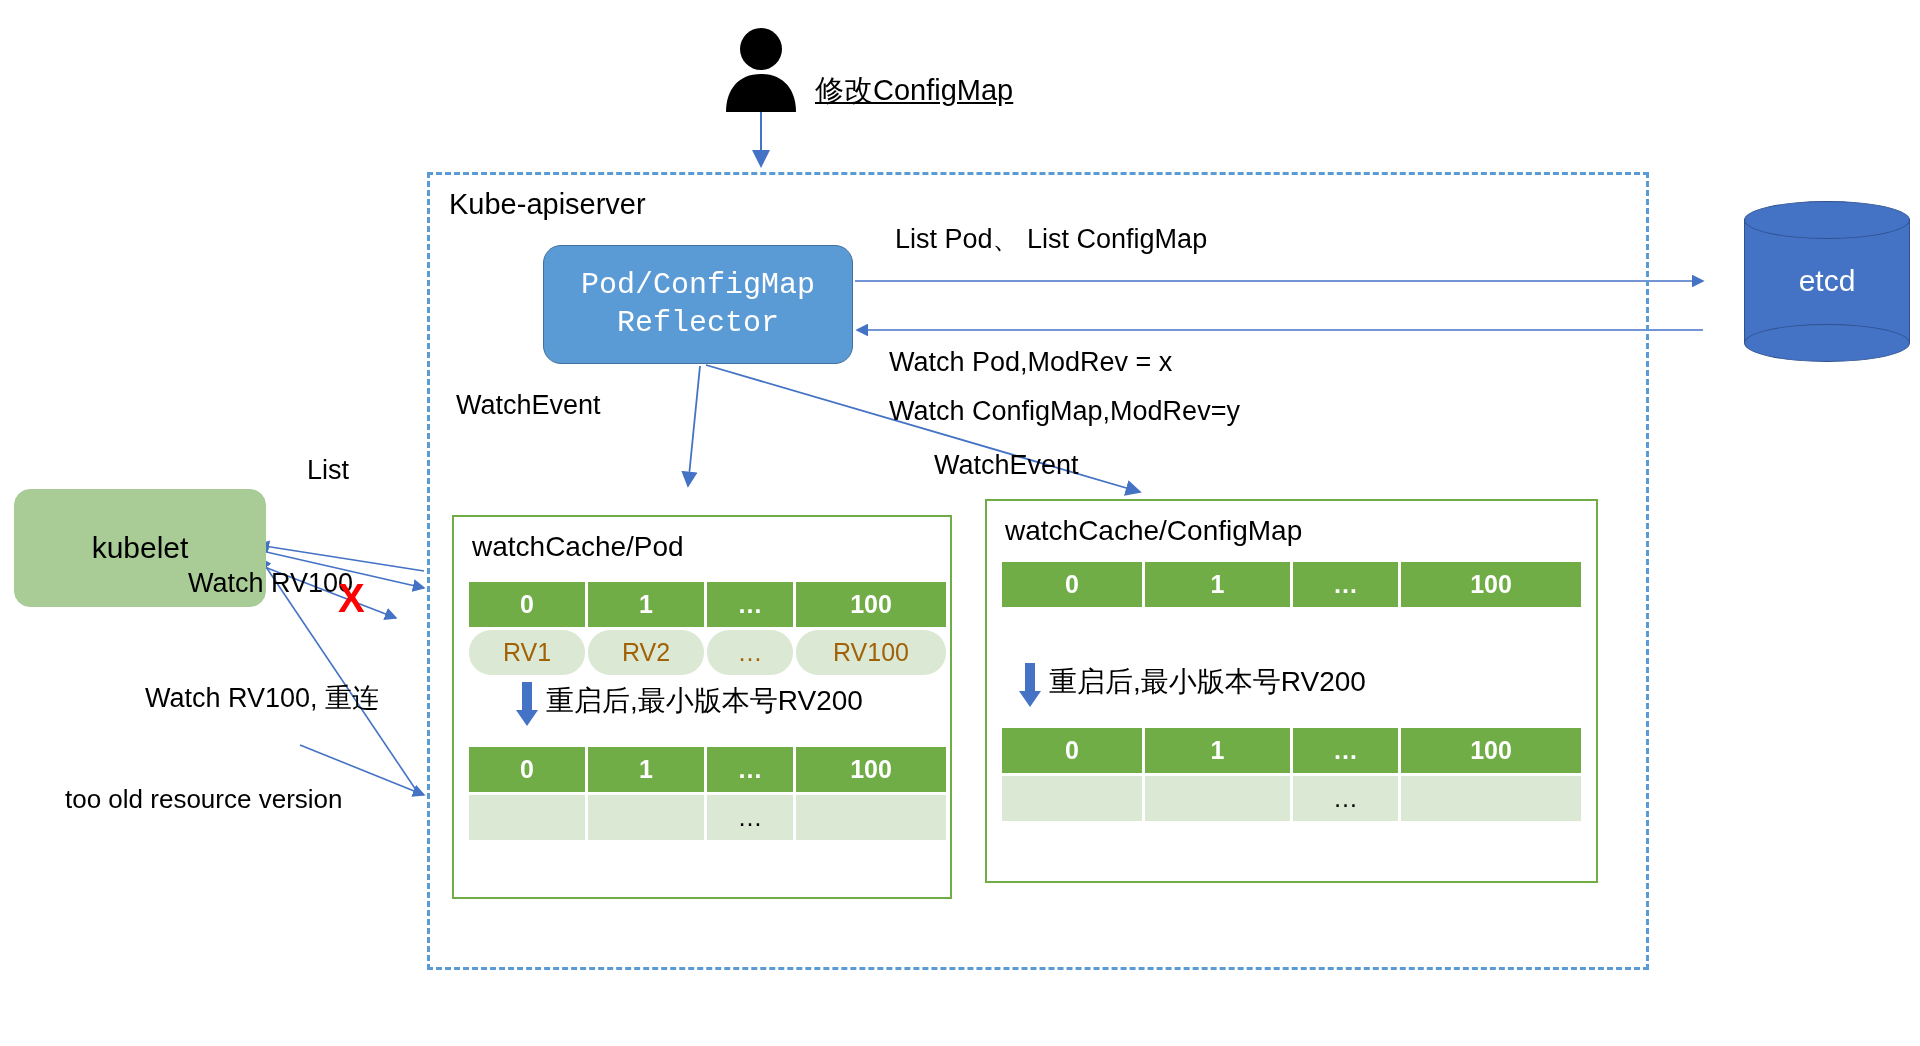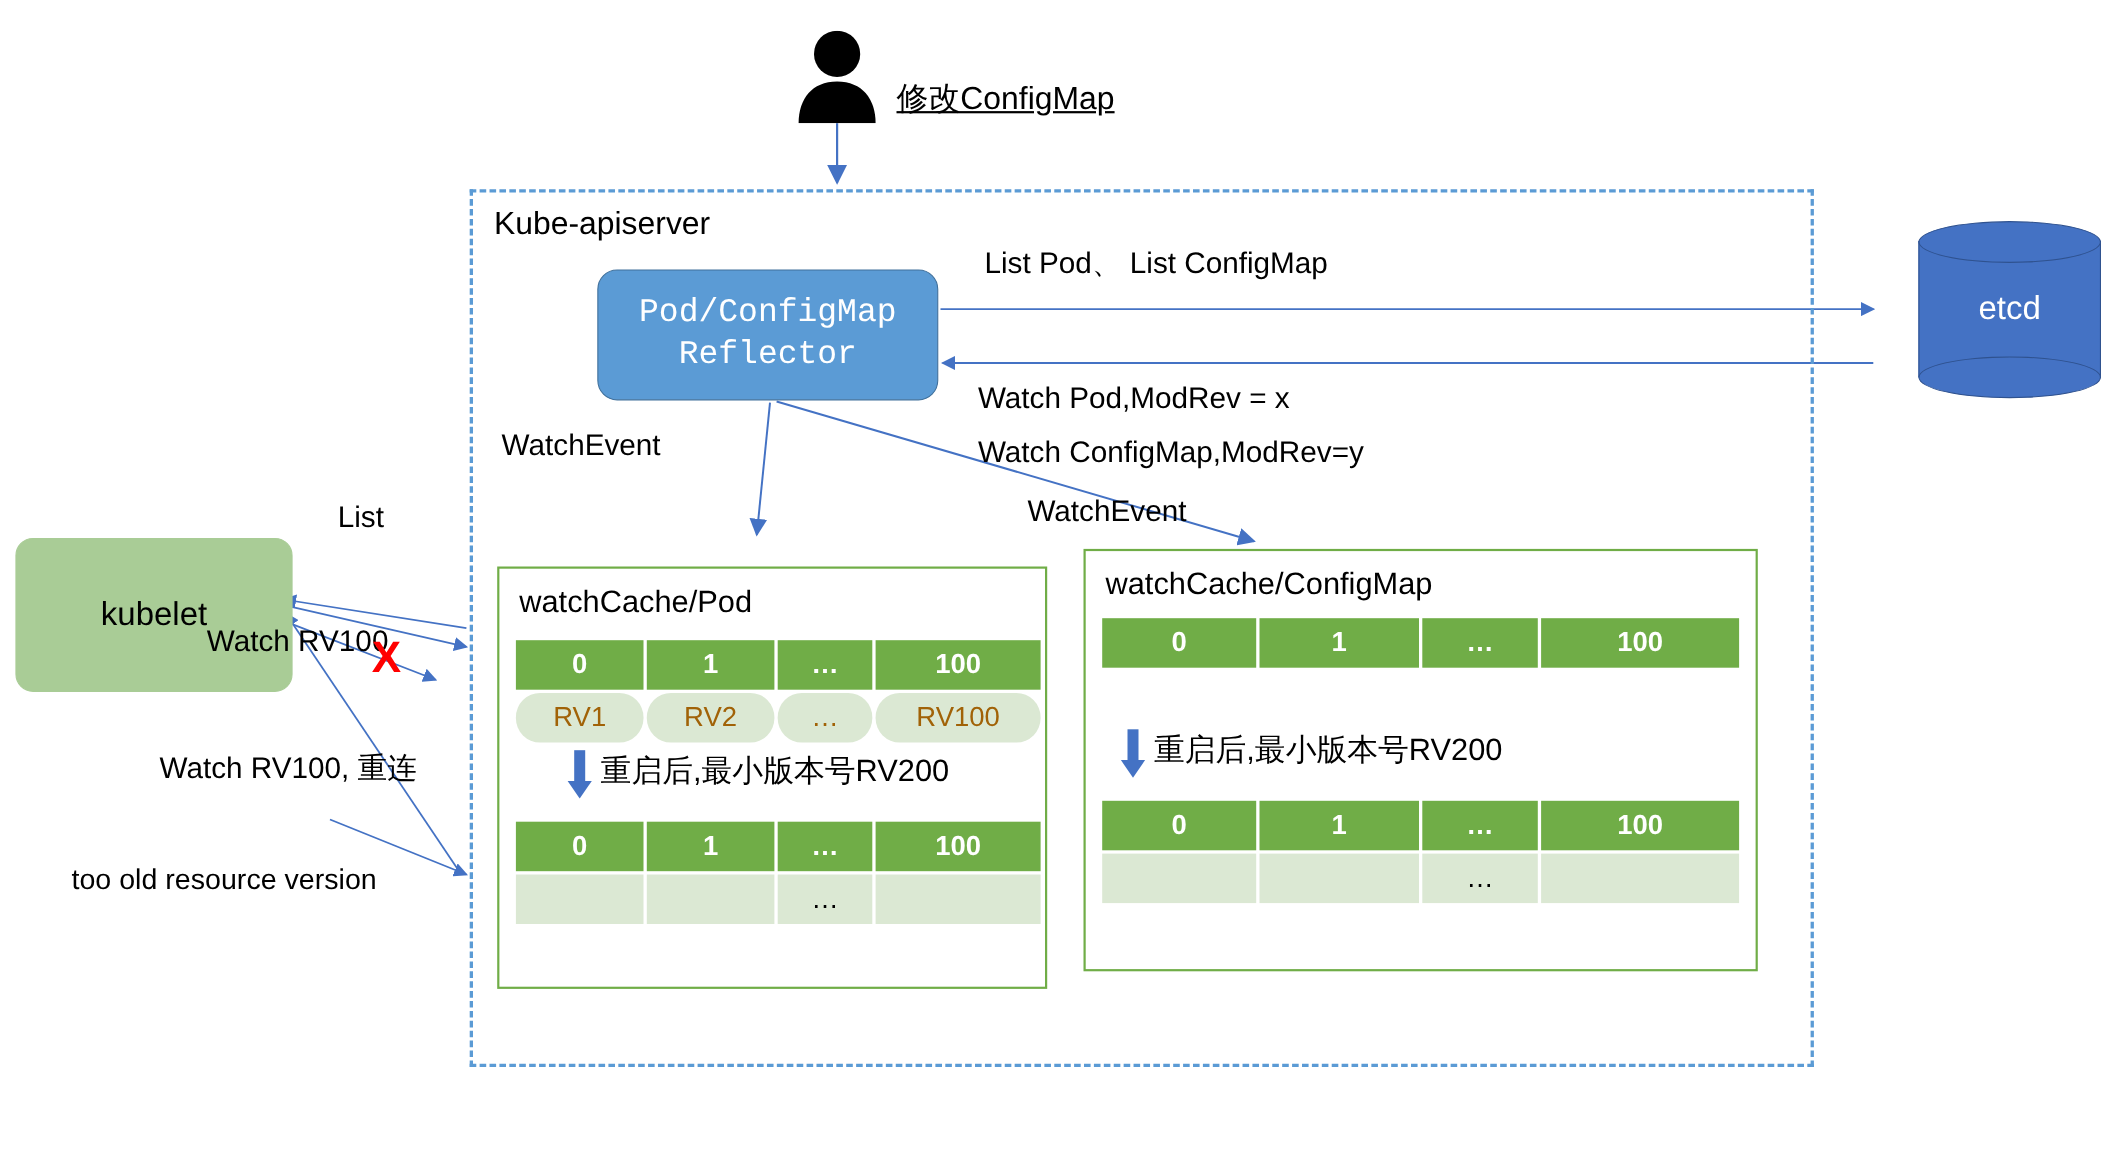--- a/index.html
+++ b/index.html
@@ -62,21 +62,21 @@
     flex-direction: column;
     align-items: center;
     justify-content: center;
     line-height: 1.25;
     font-family: Liberation Mono, monospace;
   }
 
   
   #kubelet {
     left: 14px; top: 489px;
-    width: 252px; height: 140px;
+    width: 252px; height: 118px;
     background: #a9cc96;
     border: 1px solid #a9cc96;
     border-radius: 16px;
     box-sizing: border-box;
     display: flex;
     align-items: center;
     justify-content: center;
     font-size: 30px;
     color: #000;
   }

